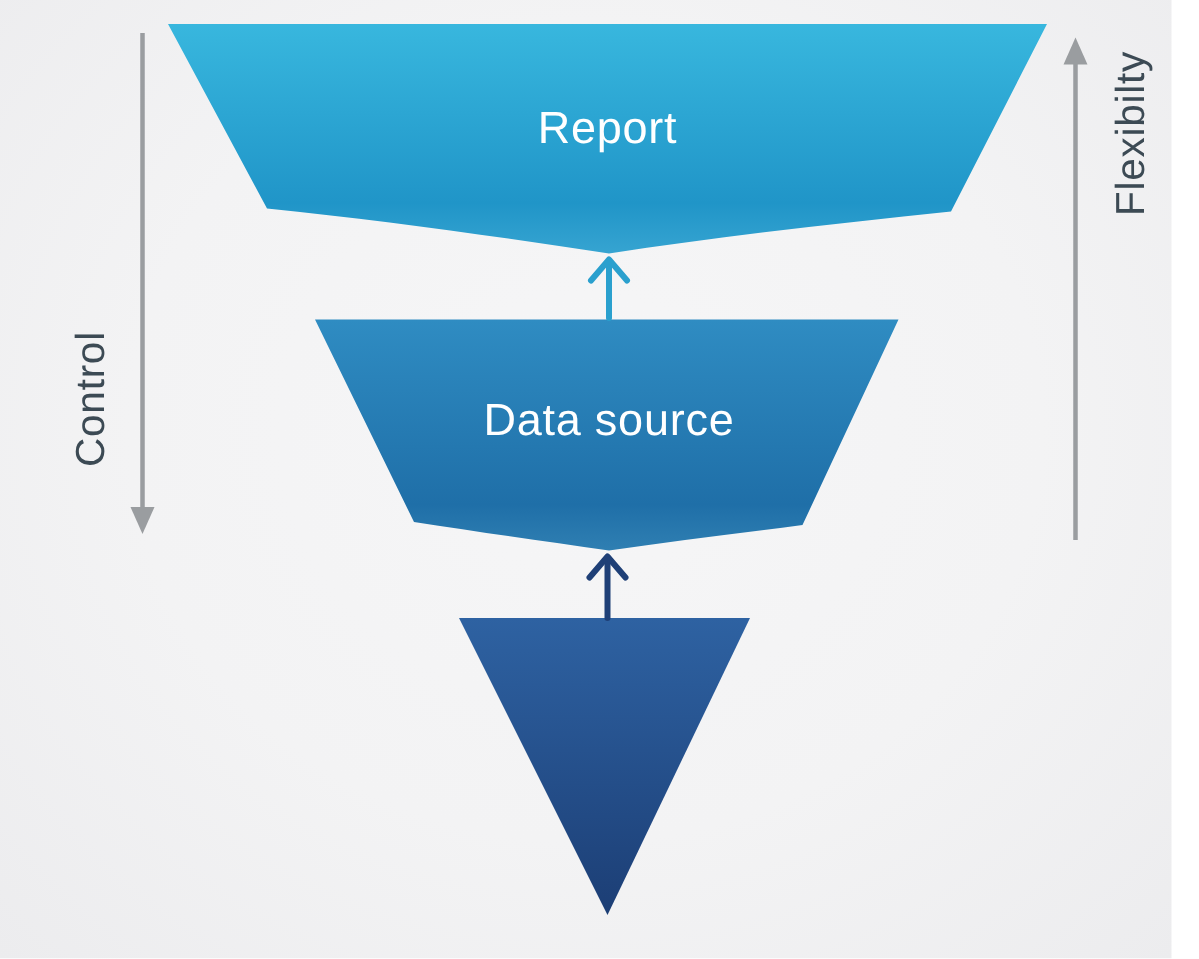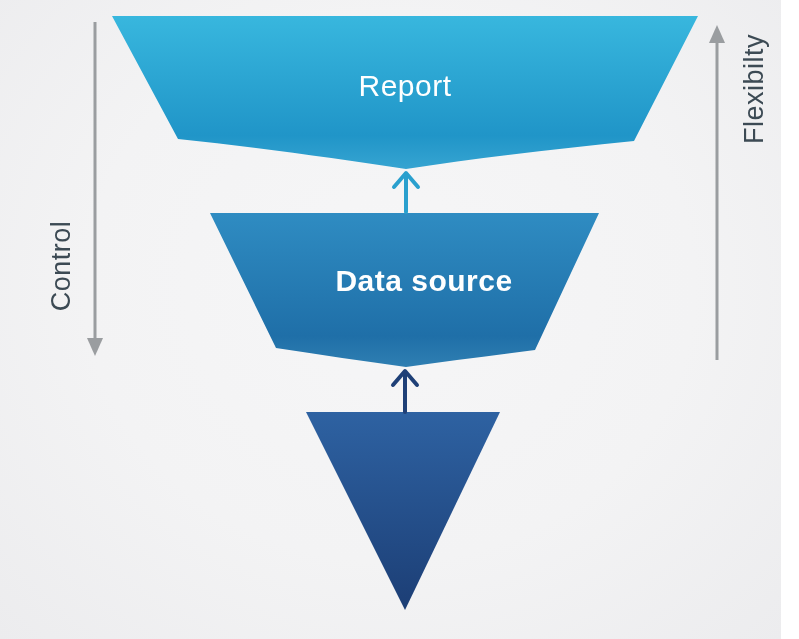--- a/index.html
+++ b/index.html
@@ -25,21 +25,21 @@
     user-select: none;
   }
   .level-lbl {
     color: #ffffff;
     font-size: 30px;
     font-weight: 400;
     letter-spacing: 0.5px;
     transform: translate(-50%, -50%);
   }
   .report-lbl      { left: 405px; top: 86px;  }
-  .datasource-lbl  { left: 424px; top: 281px; font-weight: bold; }
+  .datasource-lbl  { left: 406px; top: 281px; }
   .dataset-lbl     { left: 403px; top: 458px; font-size: 29px; }
   .axis-lbl {
     color: #3c4a54;
     font-size: 27px;
     font-weight: 400;
     letter-spacing: 0.5px;
     transform: translate(-50%, -50%) rotate(-90deg);
   }
   .control-lbl     { left: 61px;  top: 266px; }
   .flexibility-lbl { left: 754px; top: 89px;  }

